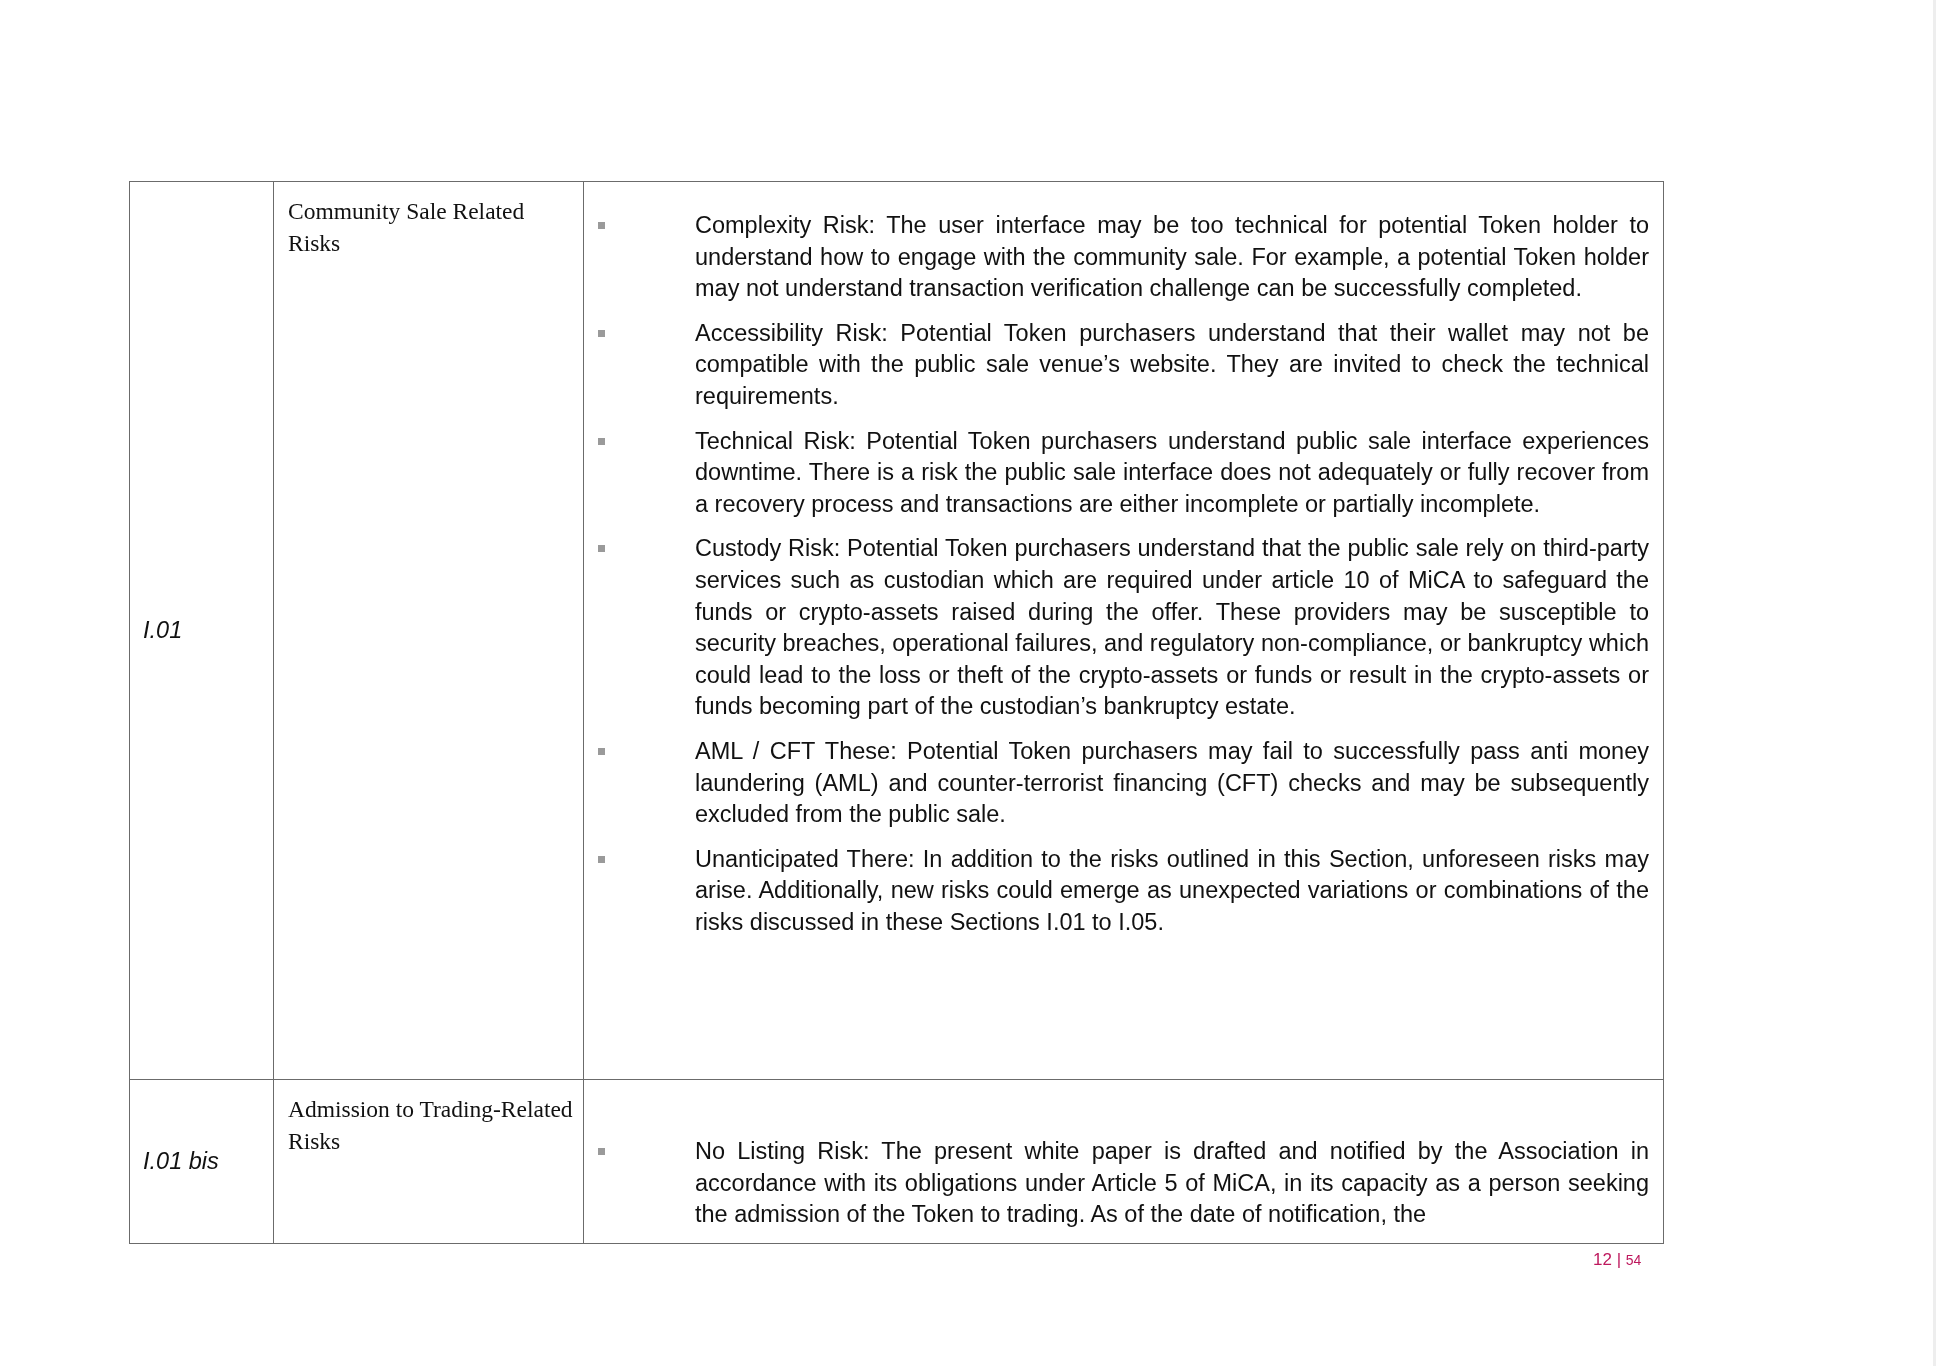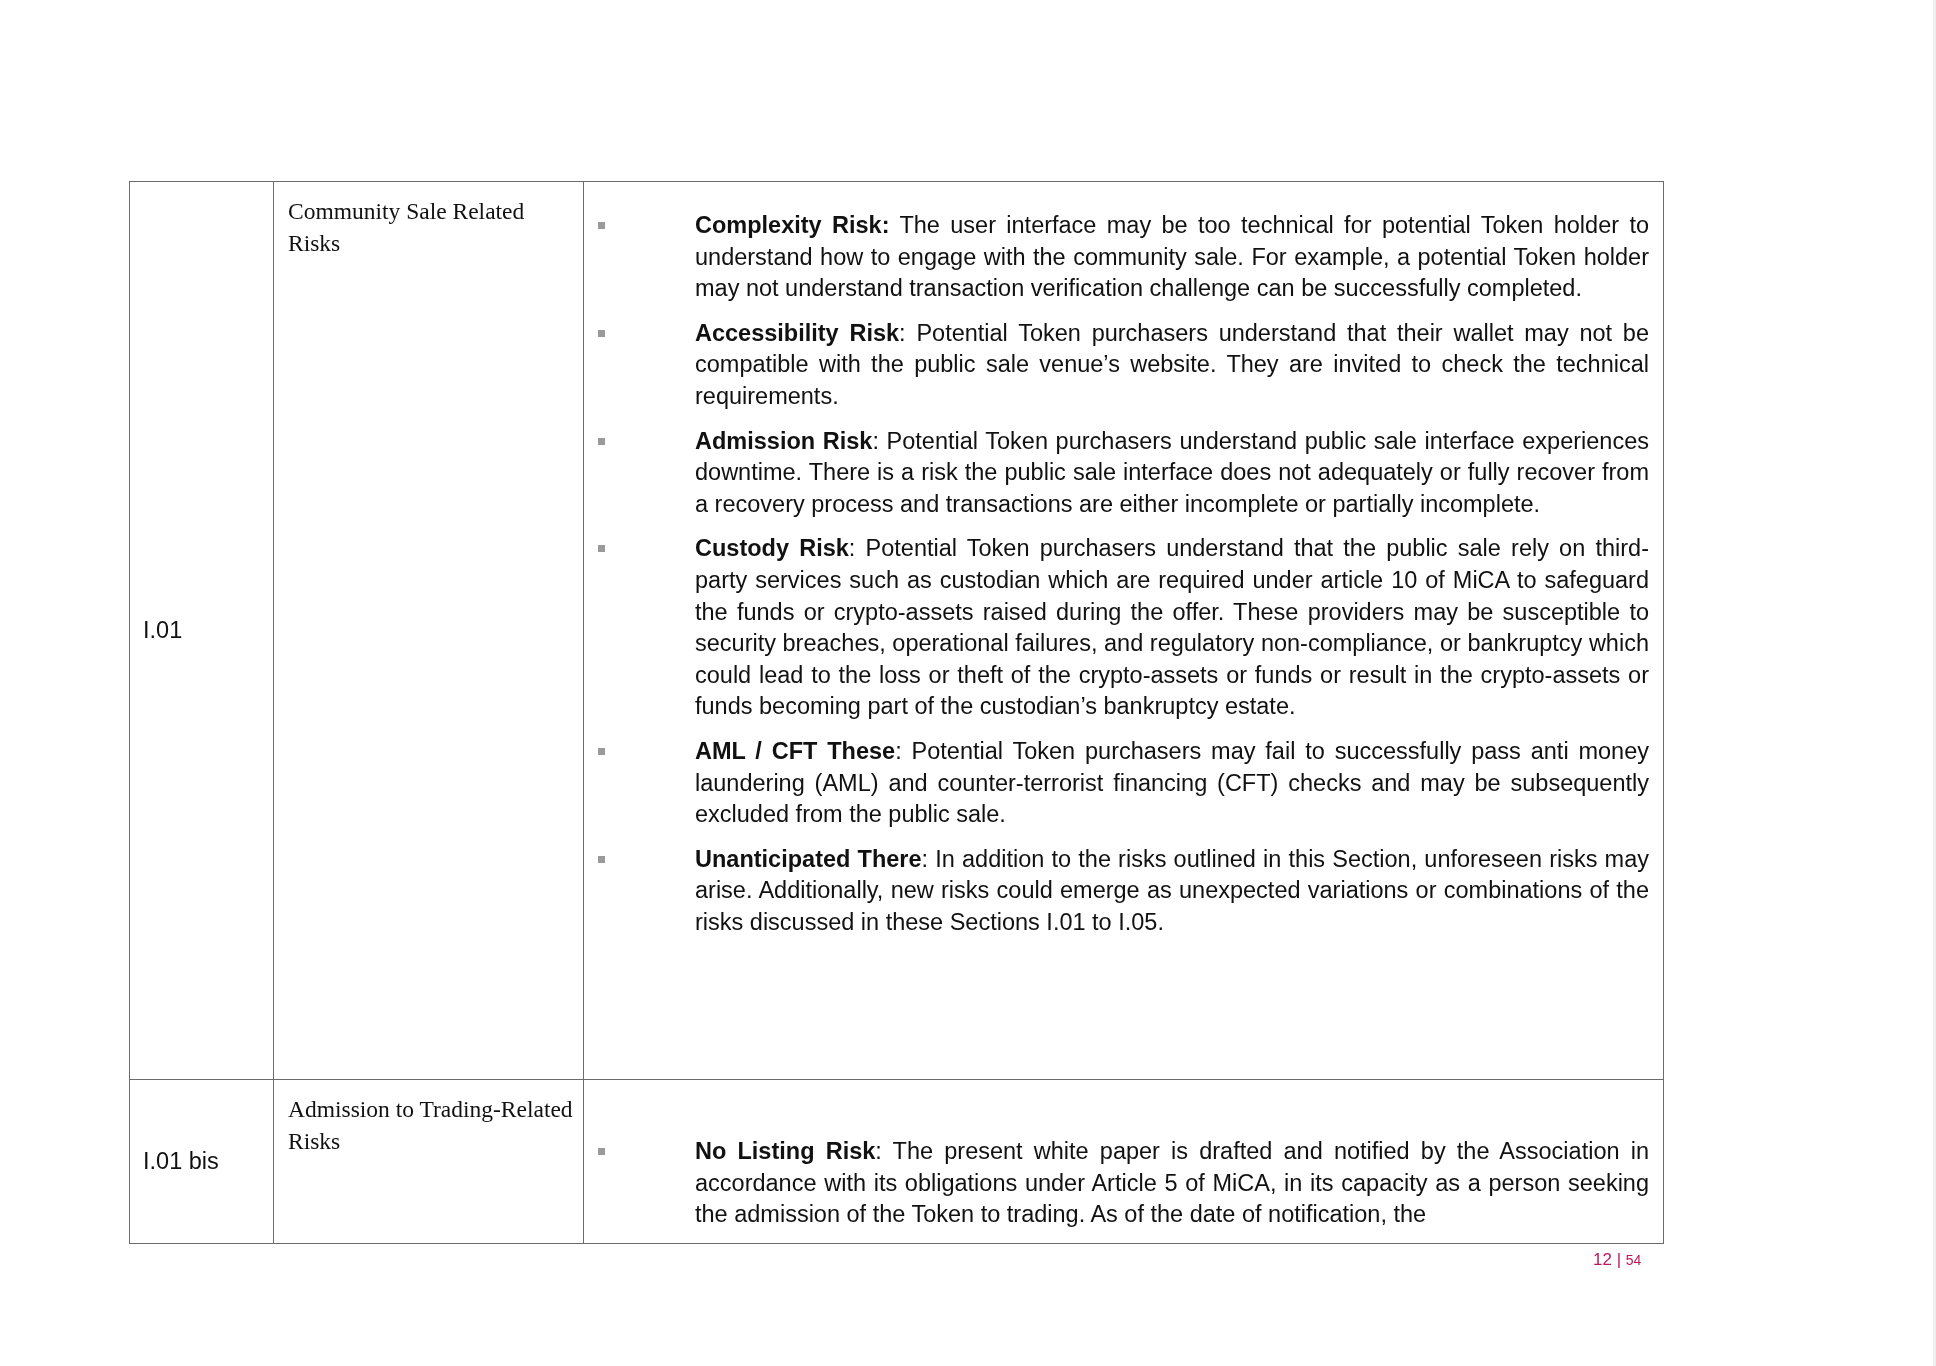--- a/index.html
+++ b/index.html
@@ -17,29 +17,29 @@
   table.risk-table td {
     border: 1.5px solid #6b6b6b;
     vertical-align: top;
     padding: 0;
     font-size: 23.5px;
     line-height: 31.6px;
   }
   col.c-id { width: 144px; }
   col.c-cat { width: 310px; }
   col.c-desc { width: 1080px; }
-  td.cell-id { vertical-align: middle !important; padding-left: 13px !important; }
+  td.cell-id { vertical-align: middle !important; padding-left: 13px !important; font-style: italic; }
   td.cell-cat { padding: 14px 10px 0 14px !important; font-family: Liberation Serif, serif; }
   td.cell-desc { padding: 28px 14px 24px 0 !important; }
   .risk-item { position: relative; padding-left: 111px; margin-bottom: 13px; text-align: justify; }
   .risk-item:last-child { margin-bottom: 0; }
   .bullet {
     position: absolute; left: 14px; top: 12px; width: 7px; height: 7px; background: #9a9a9a;
   }
-  .risk-title { font-weight: bold; }
+  .risk-title { font-weight: normal; }
   .row-1 td { height: 845px; }
   .row-2 td.cell-desc { padding-top: 28px !important; padding-bottom: 0 !important; }
   .row-2 td { height: 135px; }
   .row-2 .risk-item { margin-bottom: 0; margin-top: 28px; }
   .page-number {
     position: absolute; left: 1593px; top: 1250px; font-size: 17px; color: #be185d;
     white-space: nowrap;
   }
   .page-number .total { font-size: 14px; }
 </style>
@@ -62,21 +62,21 @@
         <div class="risk-item">
           <span class="bullet"></span>
           <span class="risk-title">Complexity Risk:</span><span> The user interface may be too technical for potential Token holder to understand how to engage with the community sale. For example, a potential Token holder may not understand transaction verification challenge can be successfully completed.</span>
         </div>
         <div class="risk-item">
           <span class="bullet"></span>
           <span class="risk-title">Accessibility Risk</span><span>: Potential Token purchasers understand that their wallet may not be compatible with the public sale venue’s website. They are invited to check the technical requirements.</span>
         </div>
         <div class="risk-item">
           <span class="bullet"></span>
-          <span class="risk-title">Admission Risk</span><span>: Potential Token purchasers understand public sale interface experiences downtime. There is a risk the public sale interface does not adequately or fully recover from a recovery process and transactions are either incomplete or partially incomplete.</span>
+          <span class="risk-title">Technical Risk</span><span>: Potential Token purchasers understand public sale interface experiences downtime. There is a risk the public sale interface does not adequately or fully recover from a recovery process and transactions are either incomplete or partially incomplete.</span>
         </div>
         <div class="risk-item">
           <span class="bullet"></span>
           <span class="risk-title">Custody Risk</span><span>: Potential Token purchasers understand that the public sale rely on third-party services such as custodian which are required under article 10 of MiCA to safeguard the funds or crypto-assets raised during the offer. These providers may be susceptible to security breaches, operational failures, and regulatory non-compliance, or bankruptcy which could lead to the loss or theft of the crypto-assets or funds or result in the crypto-assets or funds becoming part of the custodian’s bankruptcy estate.</span>
         </div>
         <div class="risk-item">
           <span class="bullet"></span>
           <span class="risk-title">AML / CFT These</span><span>: Potential Token purchasers may fail to successfully pass anti money laundering (AML) and counter-terrorist financing (CFT) checks and may be subsequently excluded from the public sale.</span>
         </div>
         <div class="risk-item">

